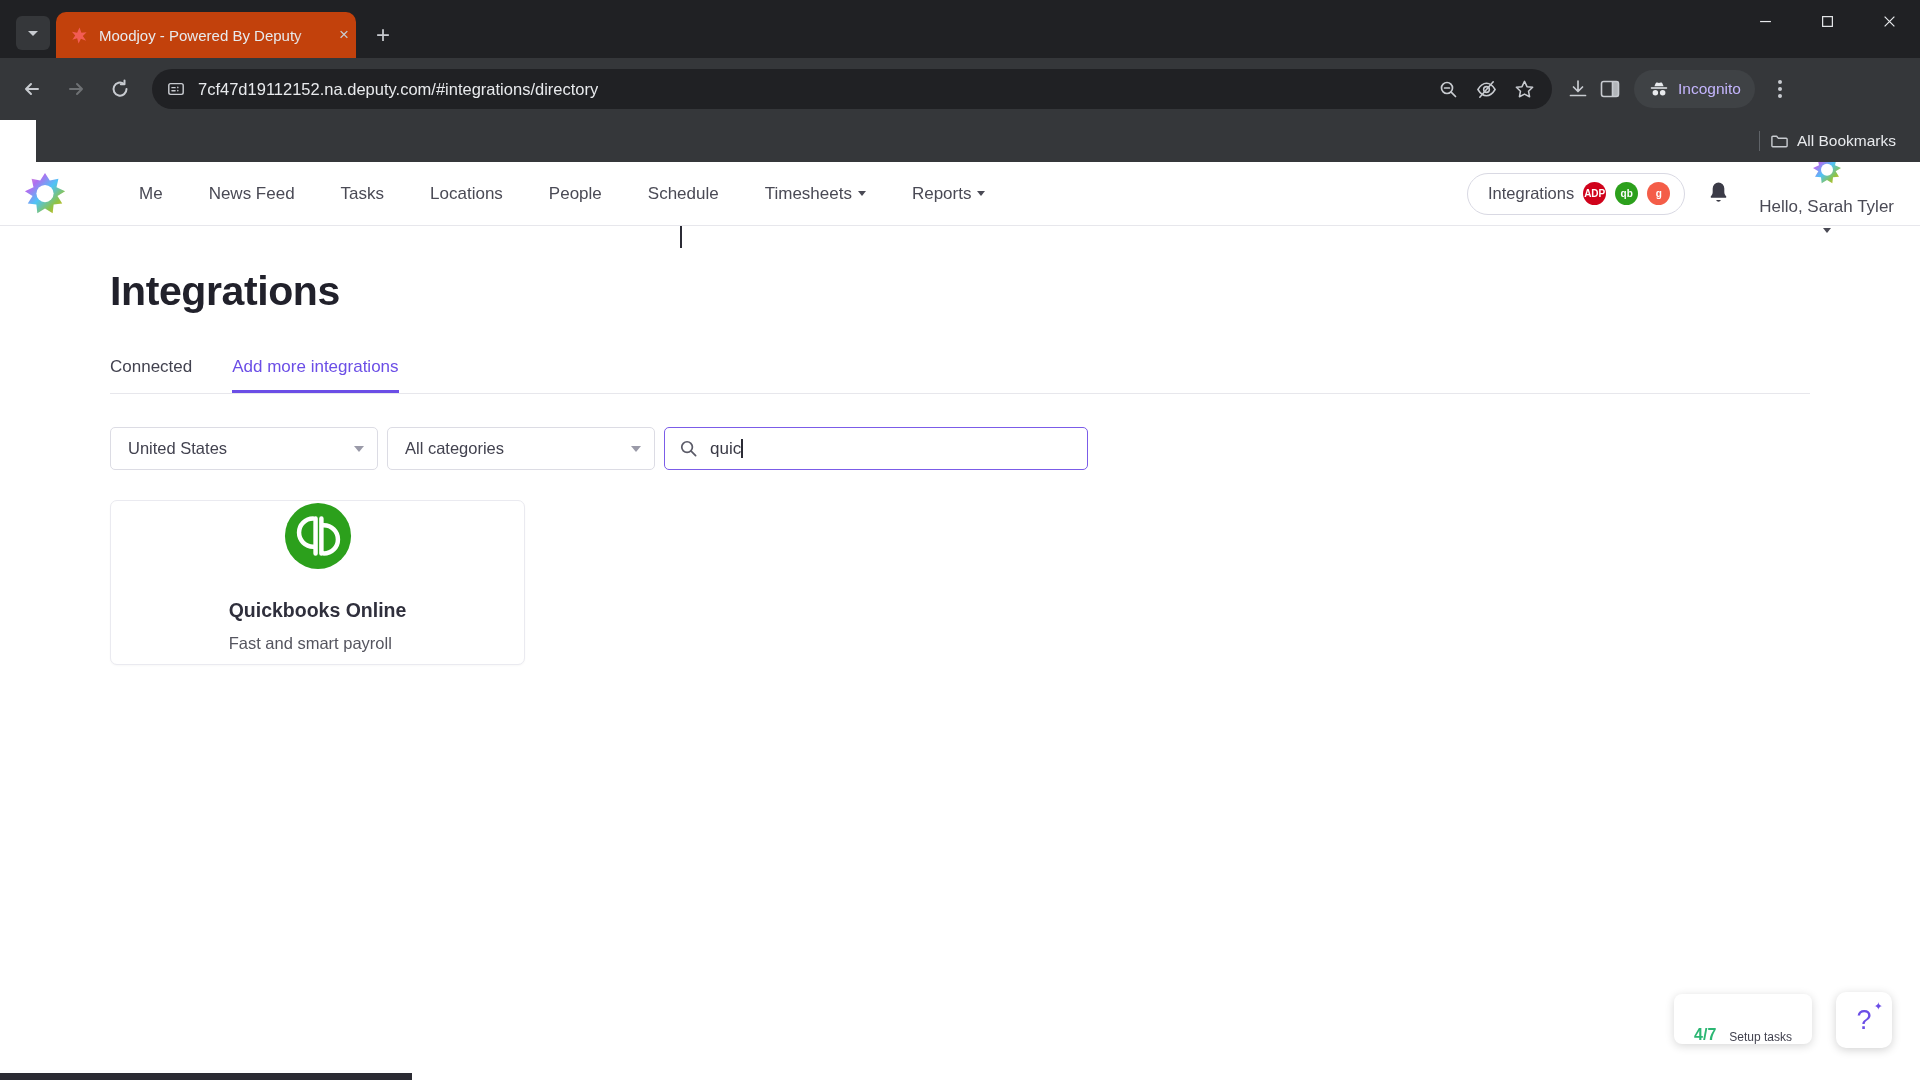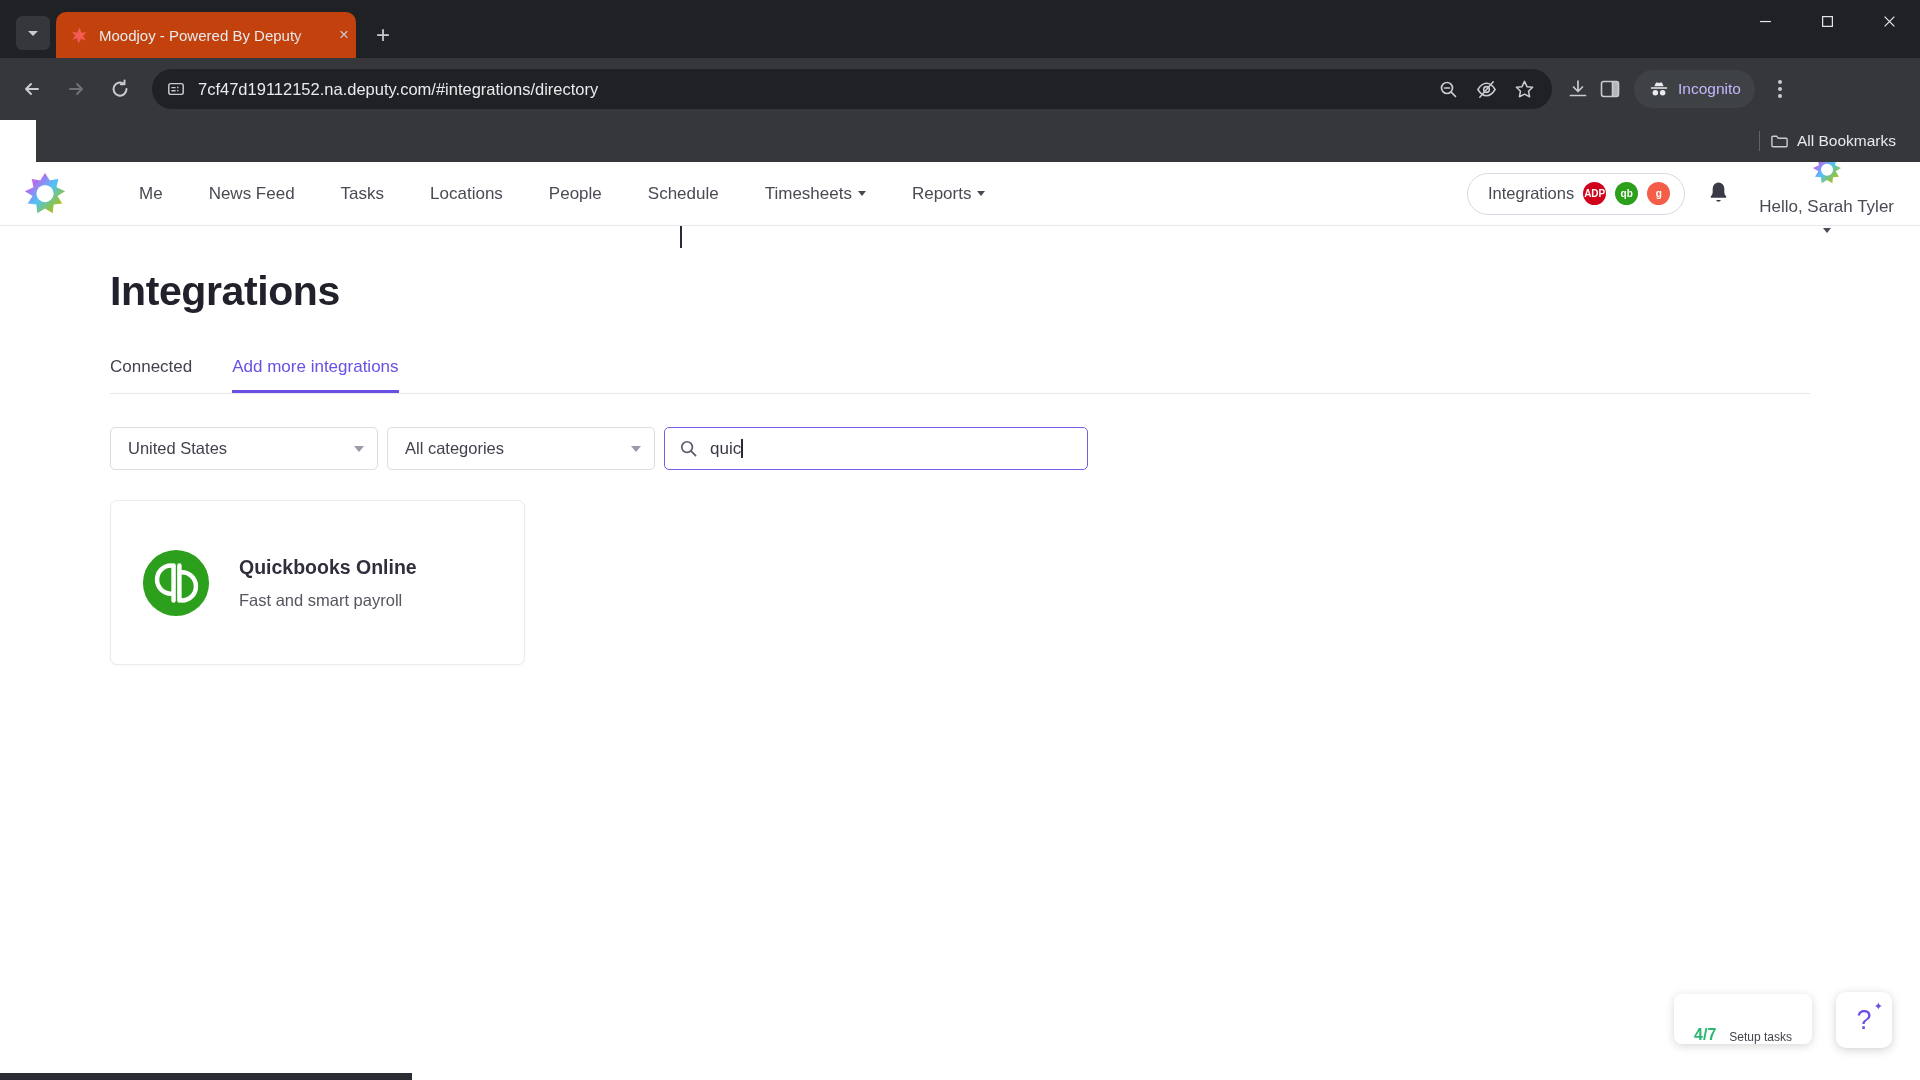--- a/index.html
+++ b/index.html
@@ -137,20 +137,21 @@
   }
   .search-val { font-size: 17px; color: #3a3a46; position: relative; white-space: pre; }
   .caret-bar { display: inline-block; width: 1.5px; height: 19px; background: #2b2b35; vertical-align: -4px; }
   .ibeam { position: absolute; width: 2px; height: 22px; background: #2b2b35; left: 680px; top: 0; }
 
   .results { margin-top: 30px; display: flex; flex-wrap: wrap; gap: 24px; }
   .card {
     width: 415px; height: 165px; border: 1px solid #eaeaf0; border-radius: 7px; background: #fff;
     display: flex; align-items: center; padding: 0 30px; gap: 28px; cursor: pointer;
     box-shadow: 0 1px 2px rgba(0,0,0,0.03);
+    flex-direction: column;
   }
   .card-logo { width: 70px; height: 70px; flex-shrink: 0; }
   .card-name { font-size: 19.5px; font-weight: 700; color: #2f2f3c; }
   .card-desc { font-size: 16.5px; color: #55555f; margin-top: 12px; }
 
   
   .setup-widget {
     position: absolute; right: 108px; bottom: 36px;
     height: 50px; background: #fff; border-radius: 8px;
     box-shadow: 0 2px 10px rgba(0,0,0,0.16);

